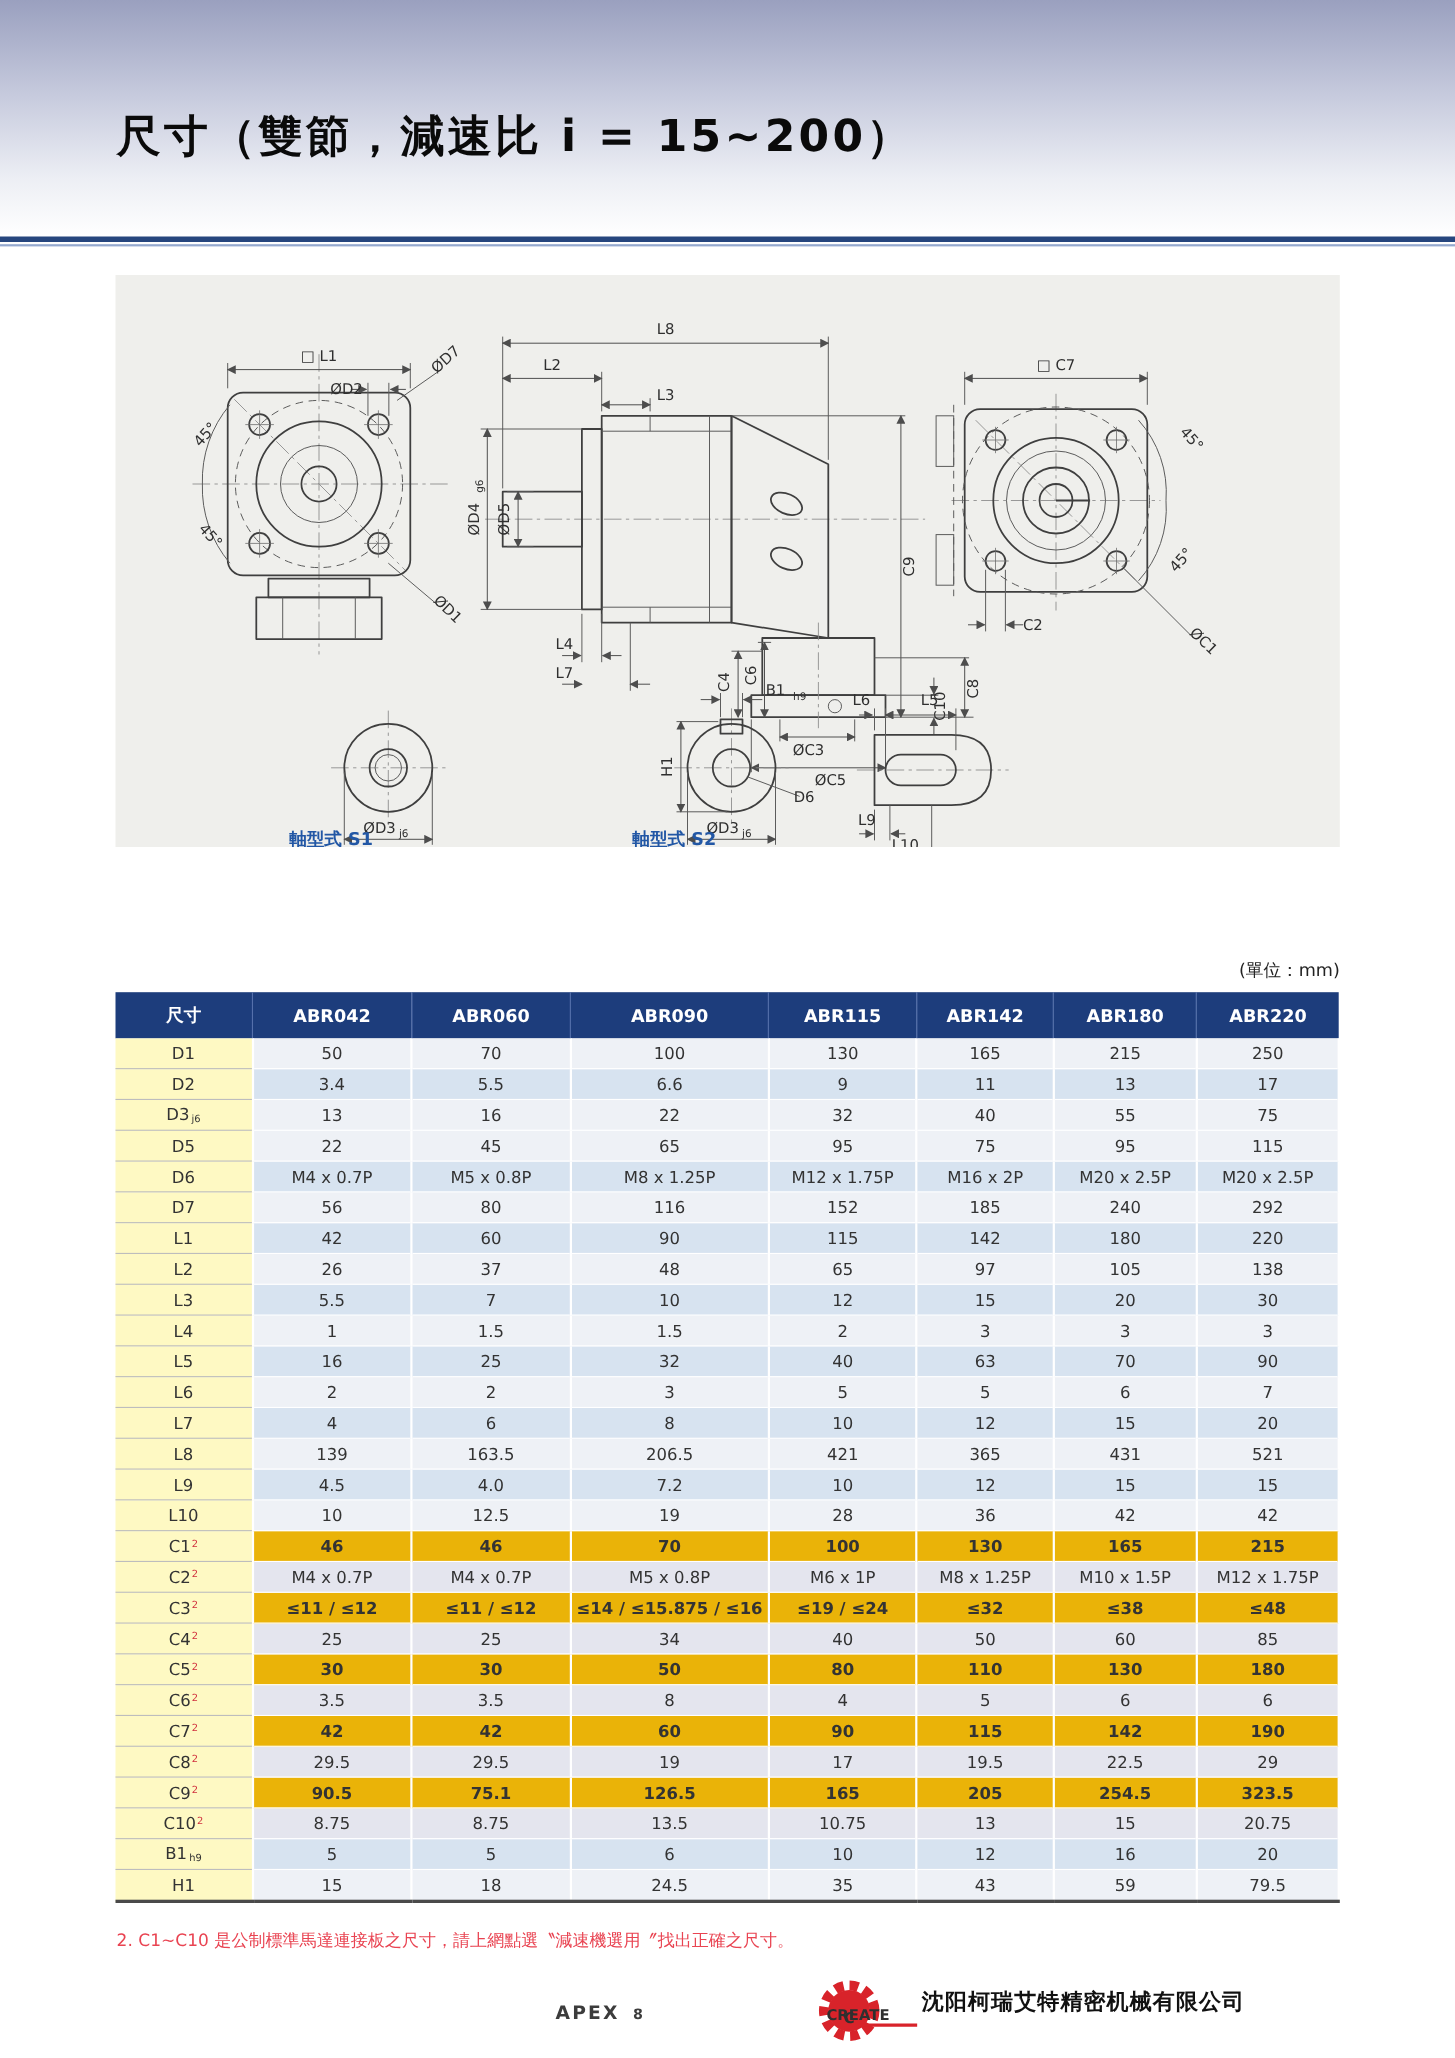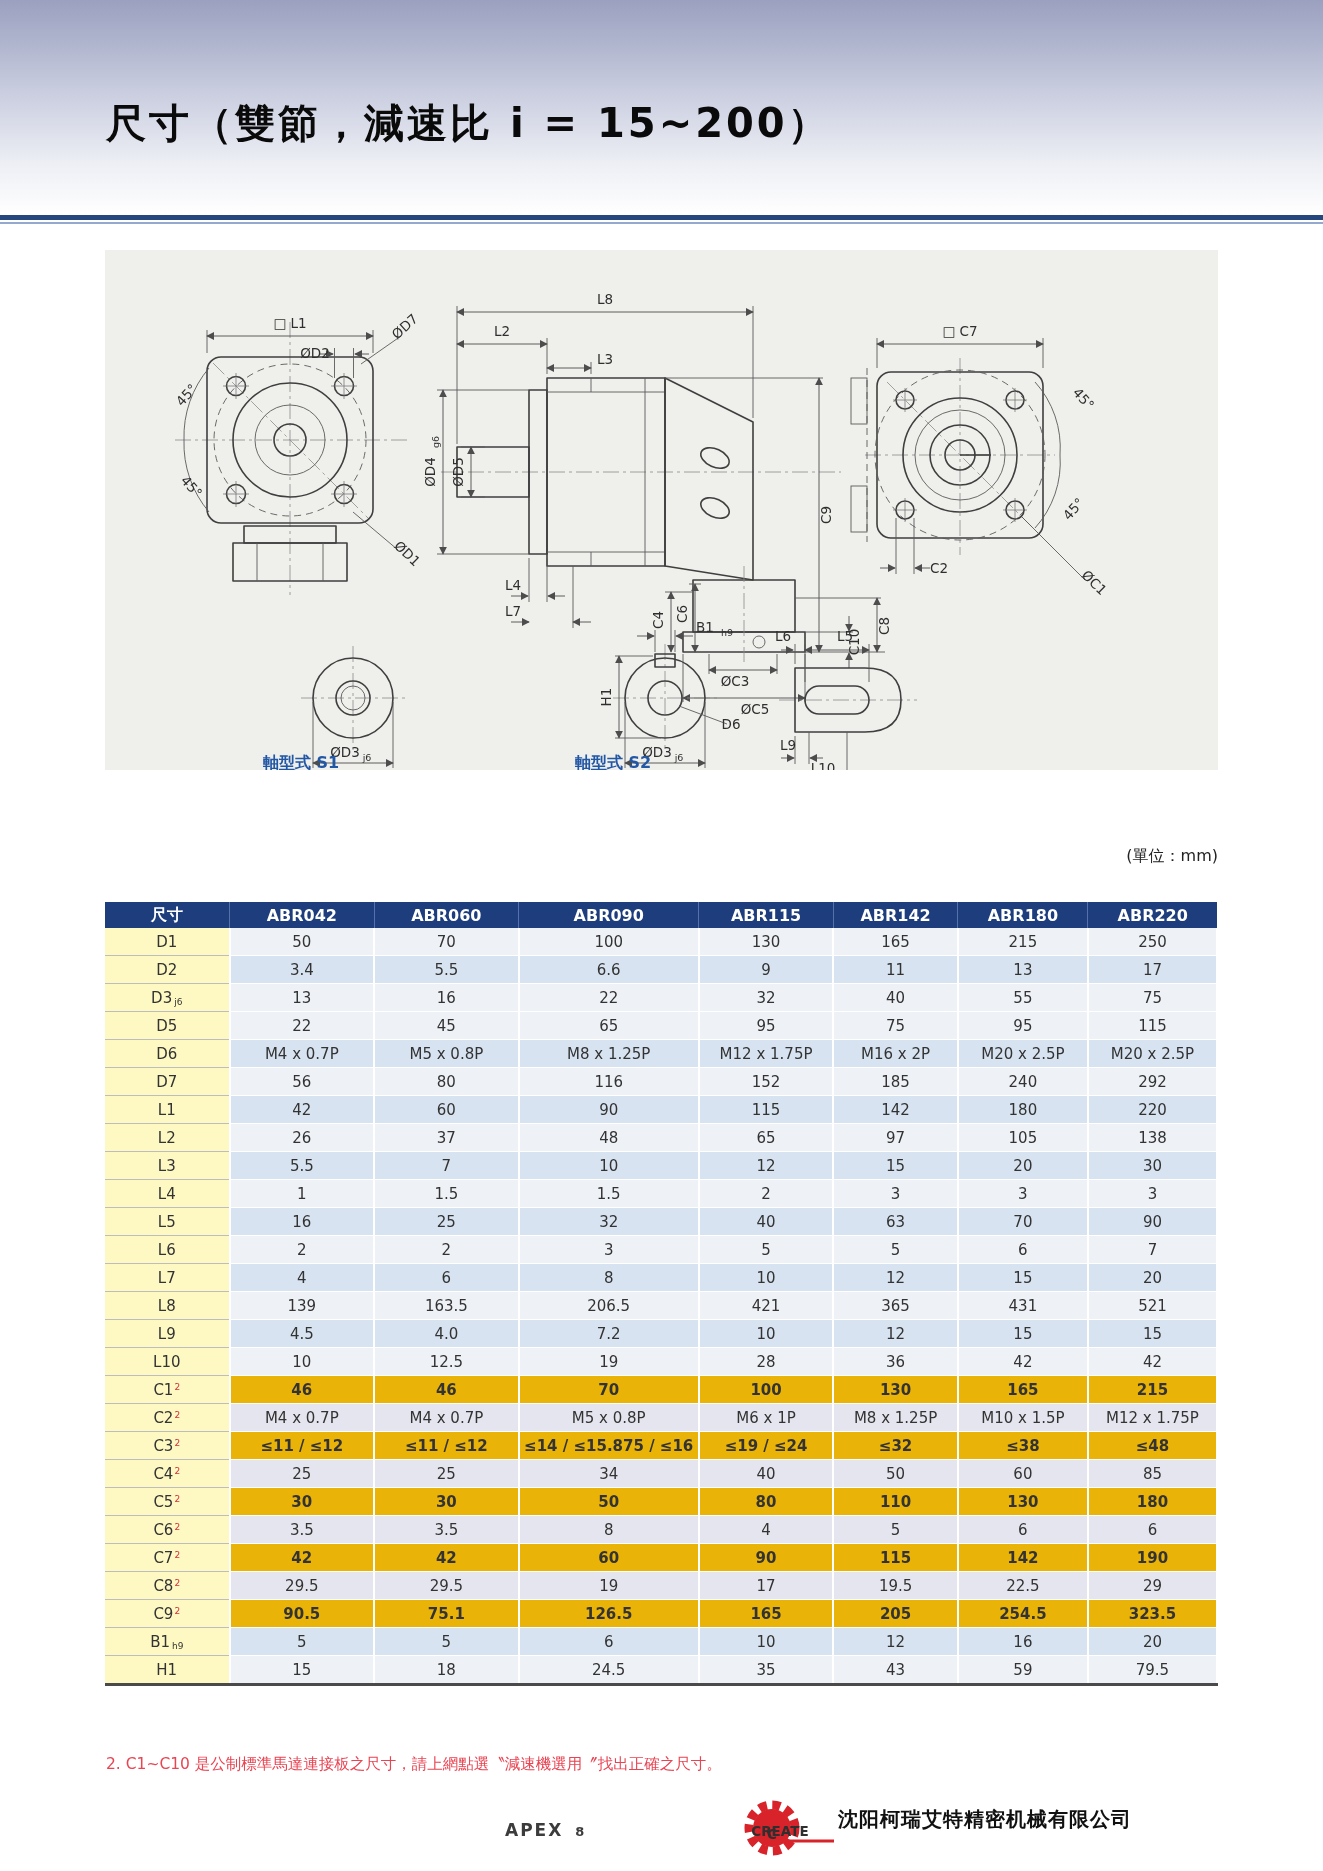--- a/index.html
+++ b/index.html
@@ -20,26 +20,26 @@
   svg .thin{fill:none;stroke:#5a5a5a;stroke-width:0.9;}
   svg .dash{stroke-dasharray:7 5;}
   svg .cl{fill:none;stroke:#8c8c8c;stroke-width:0.8;stroke-dasharray:16 4 3 4;}
   svg .cl0{fill:none;stroke:#6a6a6a;stroke-width:0.7;}
   svg .dim{fill:none;stroke:#4d4d4d;stroke-width:0.9;}
   svg text{font-family:"DejaVu Sans","Liberation Sans",sans-serif;font-size:13.5px;
     fill:#2f2f2f;text-anchor:middle;}
   svg text.f9{font-size:9.5px;}
   svg text.blue{fill:#2257a5;font-weight:bold;font-size:16px;}
 
-  .unit-note{position:absolute;top:846px;left:105px;width:1113px;text-align:right;
+  .unit-note{position:absolute;top:872px;left:105px;width:1113px;text-align:right;
     font-size:16px;color:#222;}
   .spec-table{position:absolute;top:902px;left:105px;width:1113px;border-collapse:collapse;
     font-size:15px;color:#333;table-layout:fixed;}
   .spec-table th{background:#1d3d7c;color:#ffffff;font-weight:bold;font-size:16px;
-    height:26px;border-right:1px solid #5570ab;text-align:center;padding:0;}
+    height:42px;border-right:1px solid #5570ab;text-align:center;padding:0;}
   .spec-table th:last-child{border-right:none;}
   .spec-table td{height:27px;text-align:center;border-right:2px solid #ffffff;
     border-bottom:1px solid #ffffff;padding:0;}
   .spec-table td.label-cell{background:#fef9c3;border-bottom:1px solid #bdbdbd;color:#333;}
   tr.row-light td:not(.label-cell){background:#eef1f6;}
   tr.row-dark  td:not(.label-cell){background:#d7e3f0;}
   tr.c-light   td:not(.label-cell){background:#e4e5ee;}
   tr.c-dark    td:not(.label-cell){background:#eab308;font-weight:bold;}
   .spec-table tr:last-child td{border-bottom:3px solid #4a4a4a;}
   sub.tol{font-size:9px;vertical-align:-2px;margin-left:2px;}
@@ -564,20 +564,30 @@
       <tr class="c-dark">
         <td class="label-cell"><span>C9</span><sup class="note2">2</sup></td>
         <td>90.5</td>
         <td>75.1</td>
         <td>126.5</td>
         <td>165</td>
         <td>205</td>
         <td>254.5</td>
         <td>323.5</td>
       </tr>
+      <tr class="c-light">
+        <td class="label-cell"><span>C10</span><sup class="note2">2</sup></td>
+        <td>8.75</td>
+        <td>8.75</td>
+        <td>13.5</td>
+        <td>10.75</td>
+        <td>13</td>
+        <td>15</td>
+        <td>20.75</td>
+      </tr>
       <tr class="row-dark">
         <td class="label-cell"><span>B1</span><sub class="tol">h9</sub></td>
         <td>5</td>
         <td>5</td>
         <td>6</td>
         <td>10</td>
         <td>12</td>
         <td>16</td>
         <td>20</td>
       </tr>

